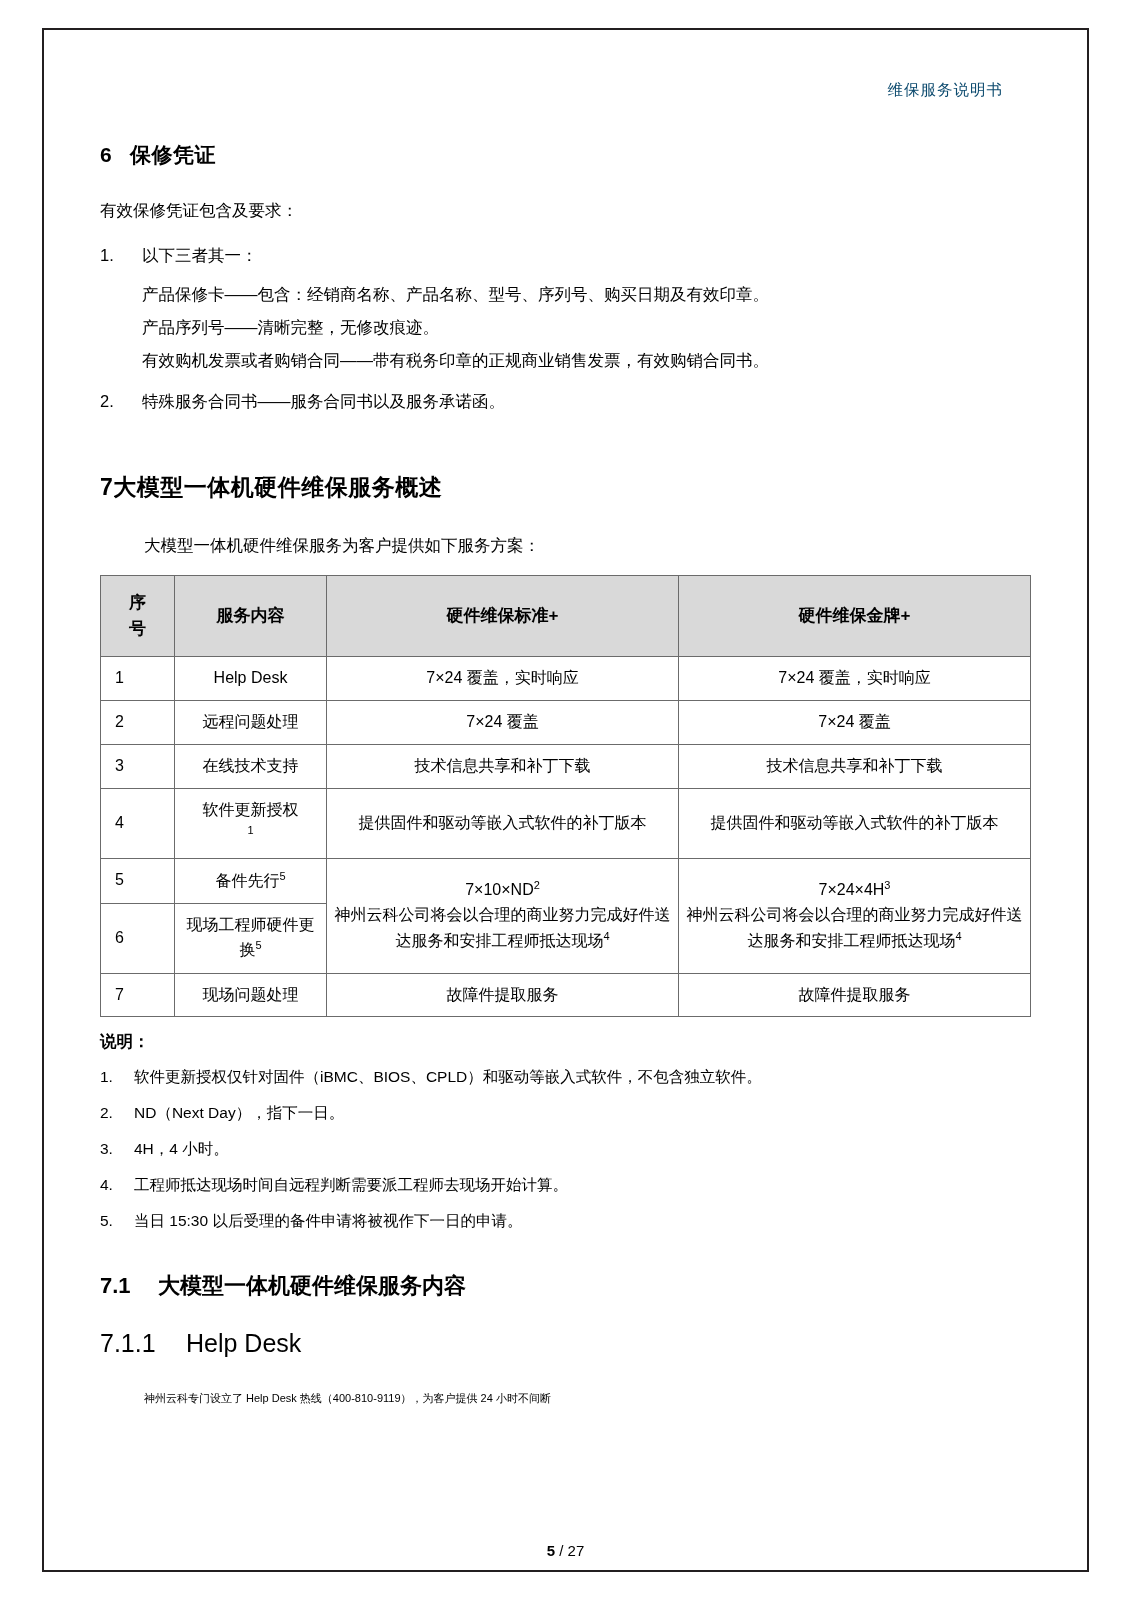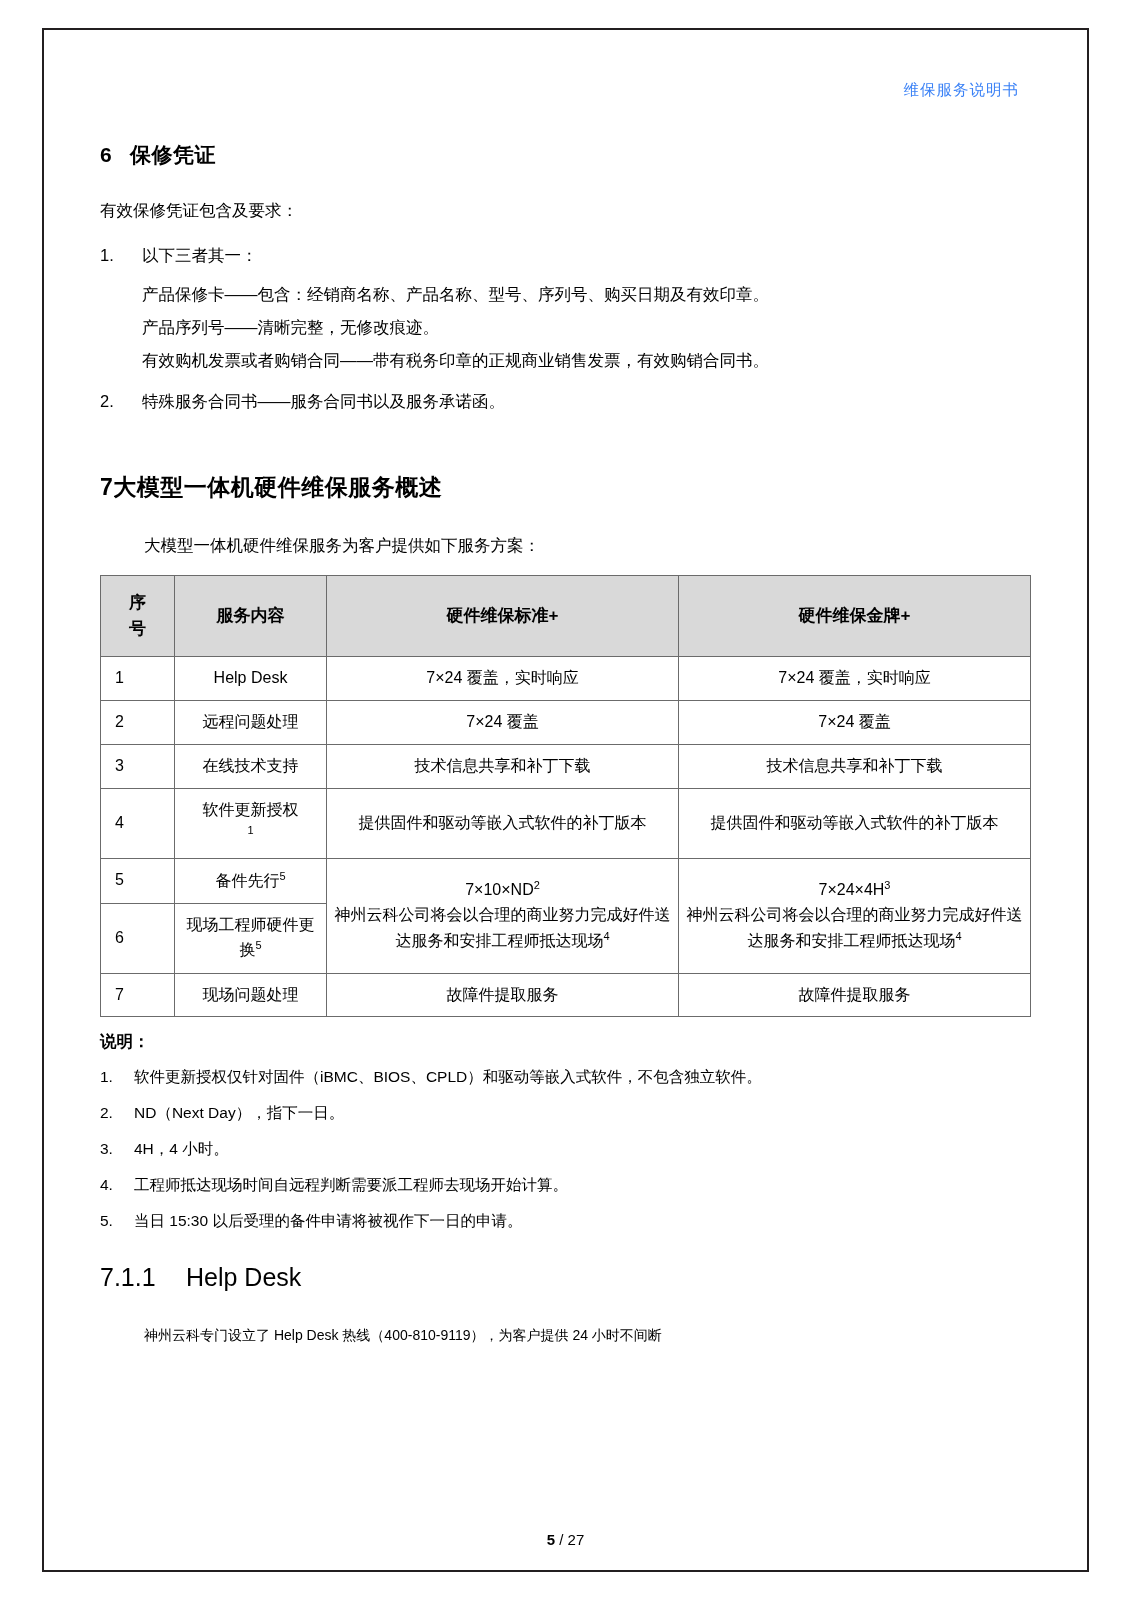--- a/index.html
+++ b/index.html
@@ -33,22 +33,22 @@
     top: 28px;
     width: 1047px;
     height: 1544px;
     box-sizing: border-box;
     padding: 52px 58px 30px 58px;
   }
   .header-right {
     text-align: right;
     font-size: 15.5px;
     letter-spacing: 1px;
-    color: #3b82f6;
-    margin-right: 12px;
+    color: #0c4a6e;
+    margin-right: 28px;
     margin-bottom: 40px;
   }
   h1.sec {
     font-size: 21px;
     font-weight: bold;
     margin: 0 0 26px 0;
     letter-spacing: 0.5px;
   }
   h1.sec .num {
     display: inline-block;
@@ -152,29 +152,29 @@
     display: flex;
     font-size: 15.5px;
     line-height: 1.8;
     margin-bottom: 8px;
   }
   .note-item .marker {
     width: 34px;
     flex: none;
   }
   .para-indent {
-    font-size: 14px;
+    font-size: 11px;
     line-height: 1.9;
     margin: 30px 0 0 44px;
   }
   .footer {
     position: absolute;
     left: 0;
     right: 0;
-    bottom: 52px;
+    bottom: 41px;
     text-align: center;
     font-size: 15px;
   }
   .footer .pnum { font-weight: bold; }
 </style>
 </head>
 <body>
 
 <div class="page">
   <div class="page-border"></div>
@@ -291,20 +291,23 @@
     </div>
     <div class="note-item">
       <span class="marker">4.</span>
       <span>工程师抵达现场时间自远程判断需要派工程师去现场开始计算。</span>
     </div>
     <div class="note-item">
       <span class="marker">5.</span>
       <span>当日 15:30 以后受理的备件申请将被视作下一日的申请。</span>
     </div>
 
+    <h2 class="sub">
+      <span class="num">7.1</span><span>大模型一体机硬件维保服务内容</span>
+    </h2>
 
     <h3 class="subsub">
       <span class="num">7.1.1</span><span>Help Desk</span>
     </h3>
 
     <p class="para-indent">神州云科专门设立了 Help Desk 热线（400-810-9119），为客户提供 24 小时不间断</p>
 
   </div>
 
   <div class="footer">

